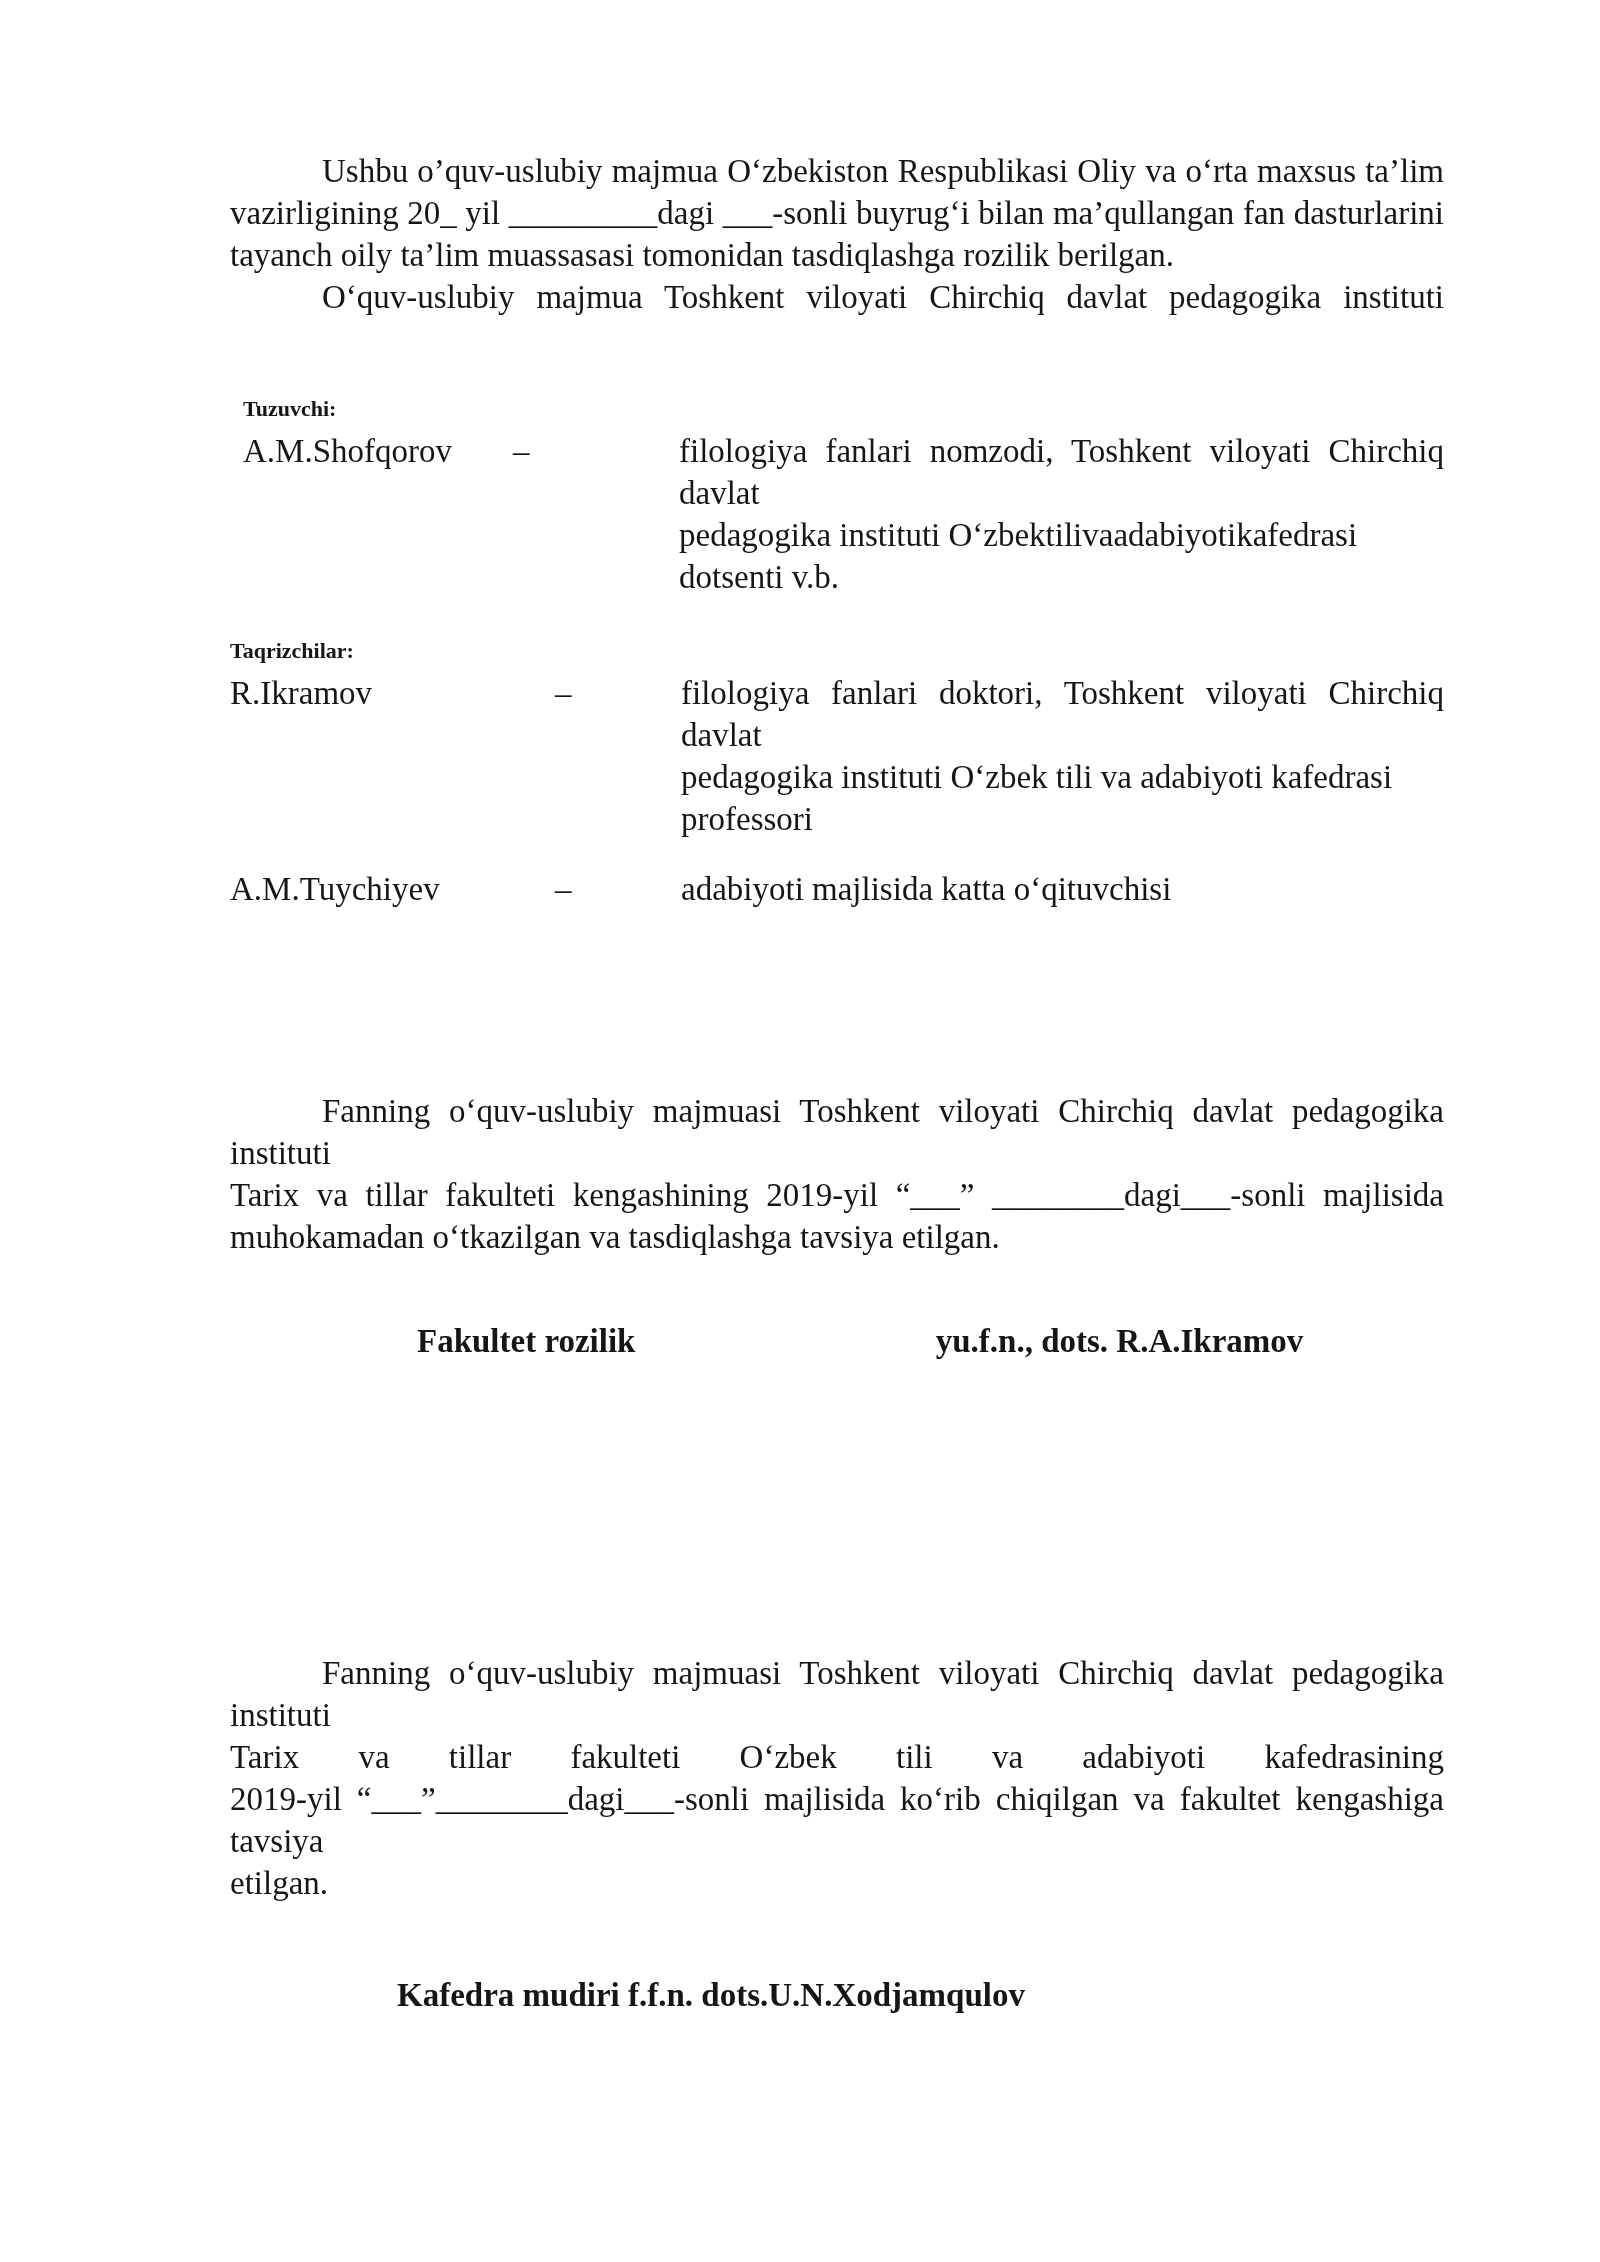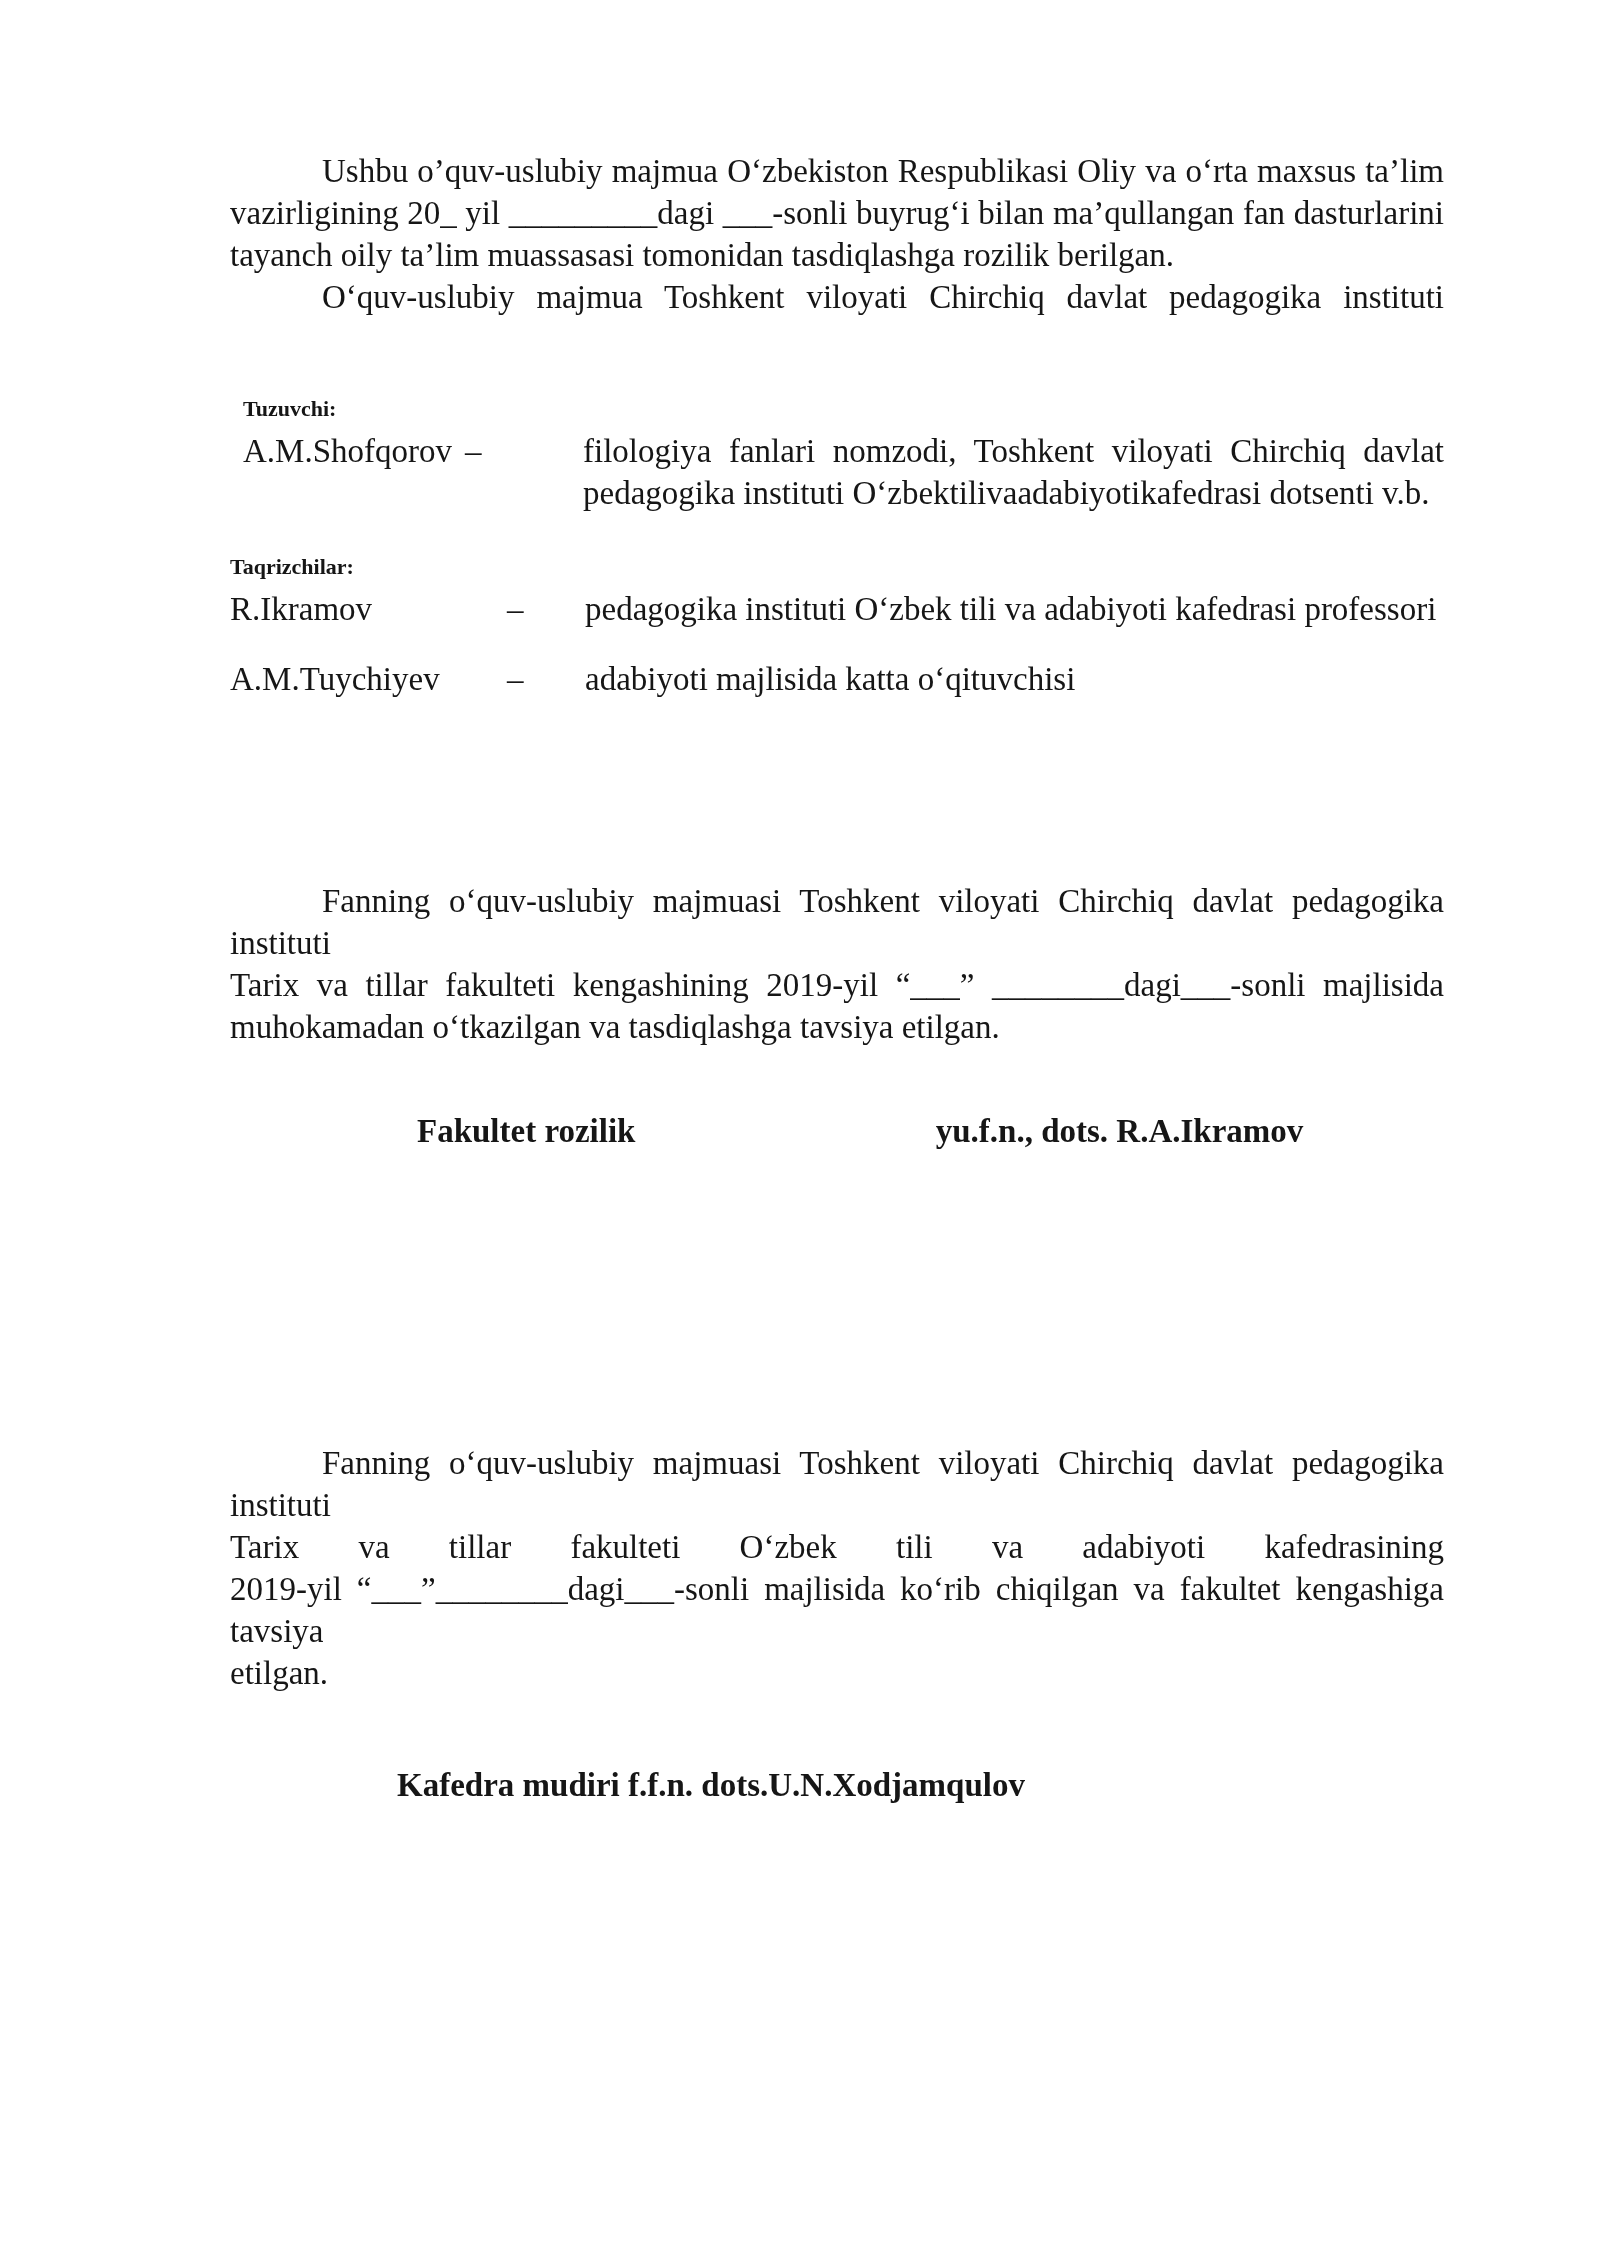--- a/index.html
+++ b/index.html
@@ -35,21 +35,21 @@
   .pad13{ padding-left:13px; }
 
   .m-authors-heading{ margin-top:70px; }
   .m-reviewers-heading{ margin-top:32px; }
   .m-reviewer2{ margin-top:28px; }
   .m-para-faculty{ margin-top:180px; }
   .m-sig-dean{ margin-top:62px; }
   .m-para-dept{ margin-top:290px; }
   .m-sig-head{ margin-top:70px; }
 
-  .person-row{ display:grid; }
+  .person-row{ display:grid;gap:48px; }
   .author-row{ grid-template-columns:235px 118px 1fr; }
   .reviewer-row{ grid-template-columns:277px 78px 1fr; }
   .pname,.pdash{
     font-size:33px;
     line-height:42px;
     white-space:nowrap;
   }
   .author-row .pname{ padding-left:13px; }
 
   .sig-row{
@@ -89,20 +89,21 @@
       <div class="line">pedagogika instituti Oʻzbektilivaadabiyotikafedrasi dotsenti v.b.</div>
     </div>
   </div>
 
   <div class="heading m-reviewers-heading">Taqrizchilar:</div>
 
   <div class="person-row reviewer-row">
     <span class="pname">R.Ikramov</span>
     <span class="pdash">–</span>
     <div class="pdesc">
+      <div class="line j">filologiya fanlari doktori, Toshkent viloyati Chirchiq davlat</div>
       <div class="line">pedagogika instituti Oʻzbek tili va adabiyoti kafedrasi professori</div>
     </div>
   </div>
 
   <div class="person-row reviewer-row m-reviewer2">
     <span class="pname">A.M.Tuychiyev</span>
     <span class="pdash">–</span>
     <div class="pdesc">
       <div class="line">adabiyoti majlisida katta oʻqituvchisi</div>
     </div>

